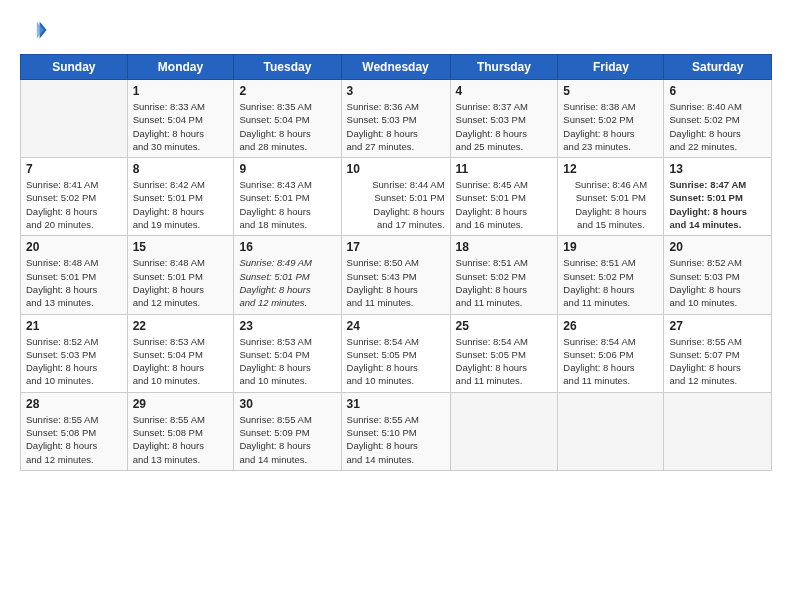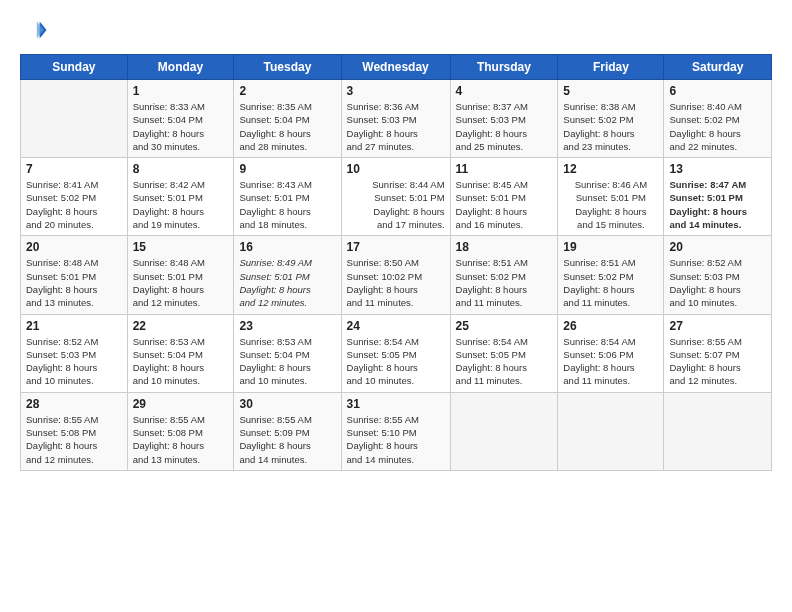--- a/index.html
+++ b/index.html
@@ -242,21 +242,21 @@
           <td>
             <div class="cell-day">16</div>
             <div class="cell-info" style="white-space: pre-line; font-style: italic;">Sunrise: 8:49 AM
 Sunset: 5:01 PM
 Daylight: 8 hours
 and 12 minutes.</div>
           </td>
           <td>
             <div class="cell-day">17</div>
             <div class="cell-info" style="white-space: pre-line;">Sunrise: 8:50 AM
-Sunset: 10:02 PM
+Sunset: 5:43 PM
 Daylight: 8 hours
 and 11 minutes.</div>
           </td>
           <td>
             <div class="cell-day">18</div>
             <div class="cell-info" style="white-space: pre-line;">Sunrise: 8:51 AM
 Sunset: 5:02 PM
 Daylight: 8 hours
 and 11 minutes.</div>
           </td>

